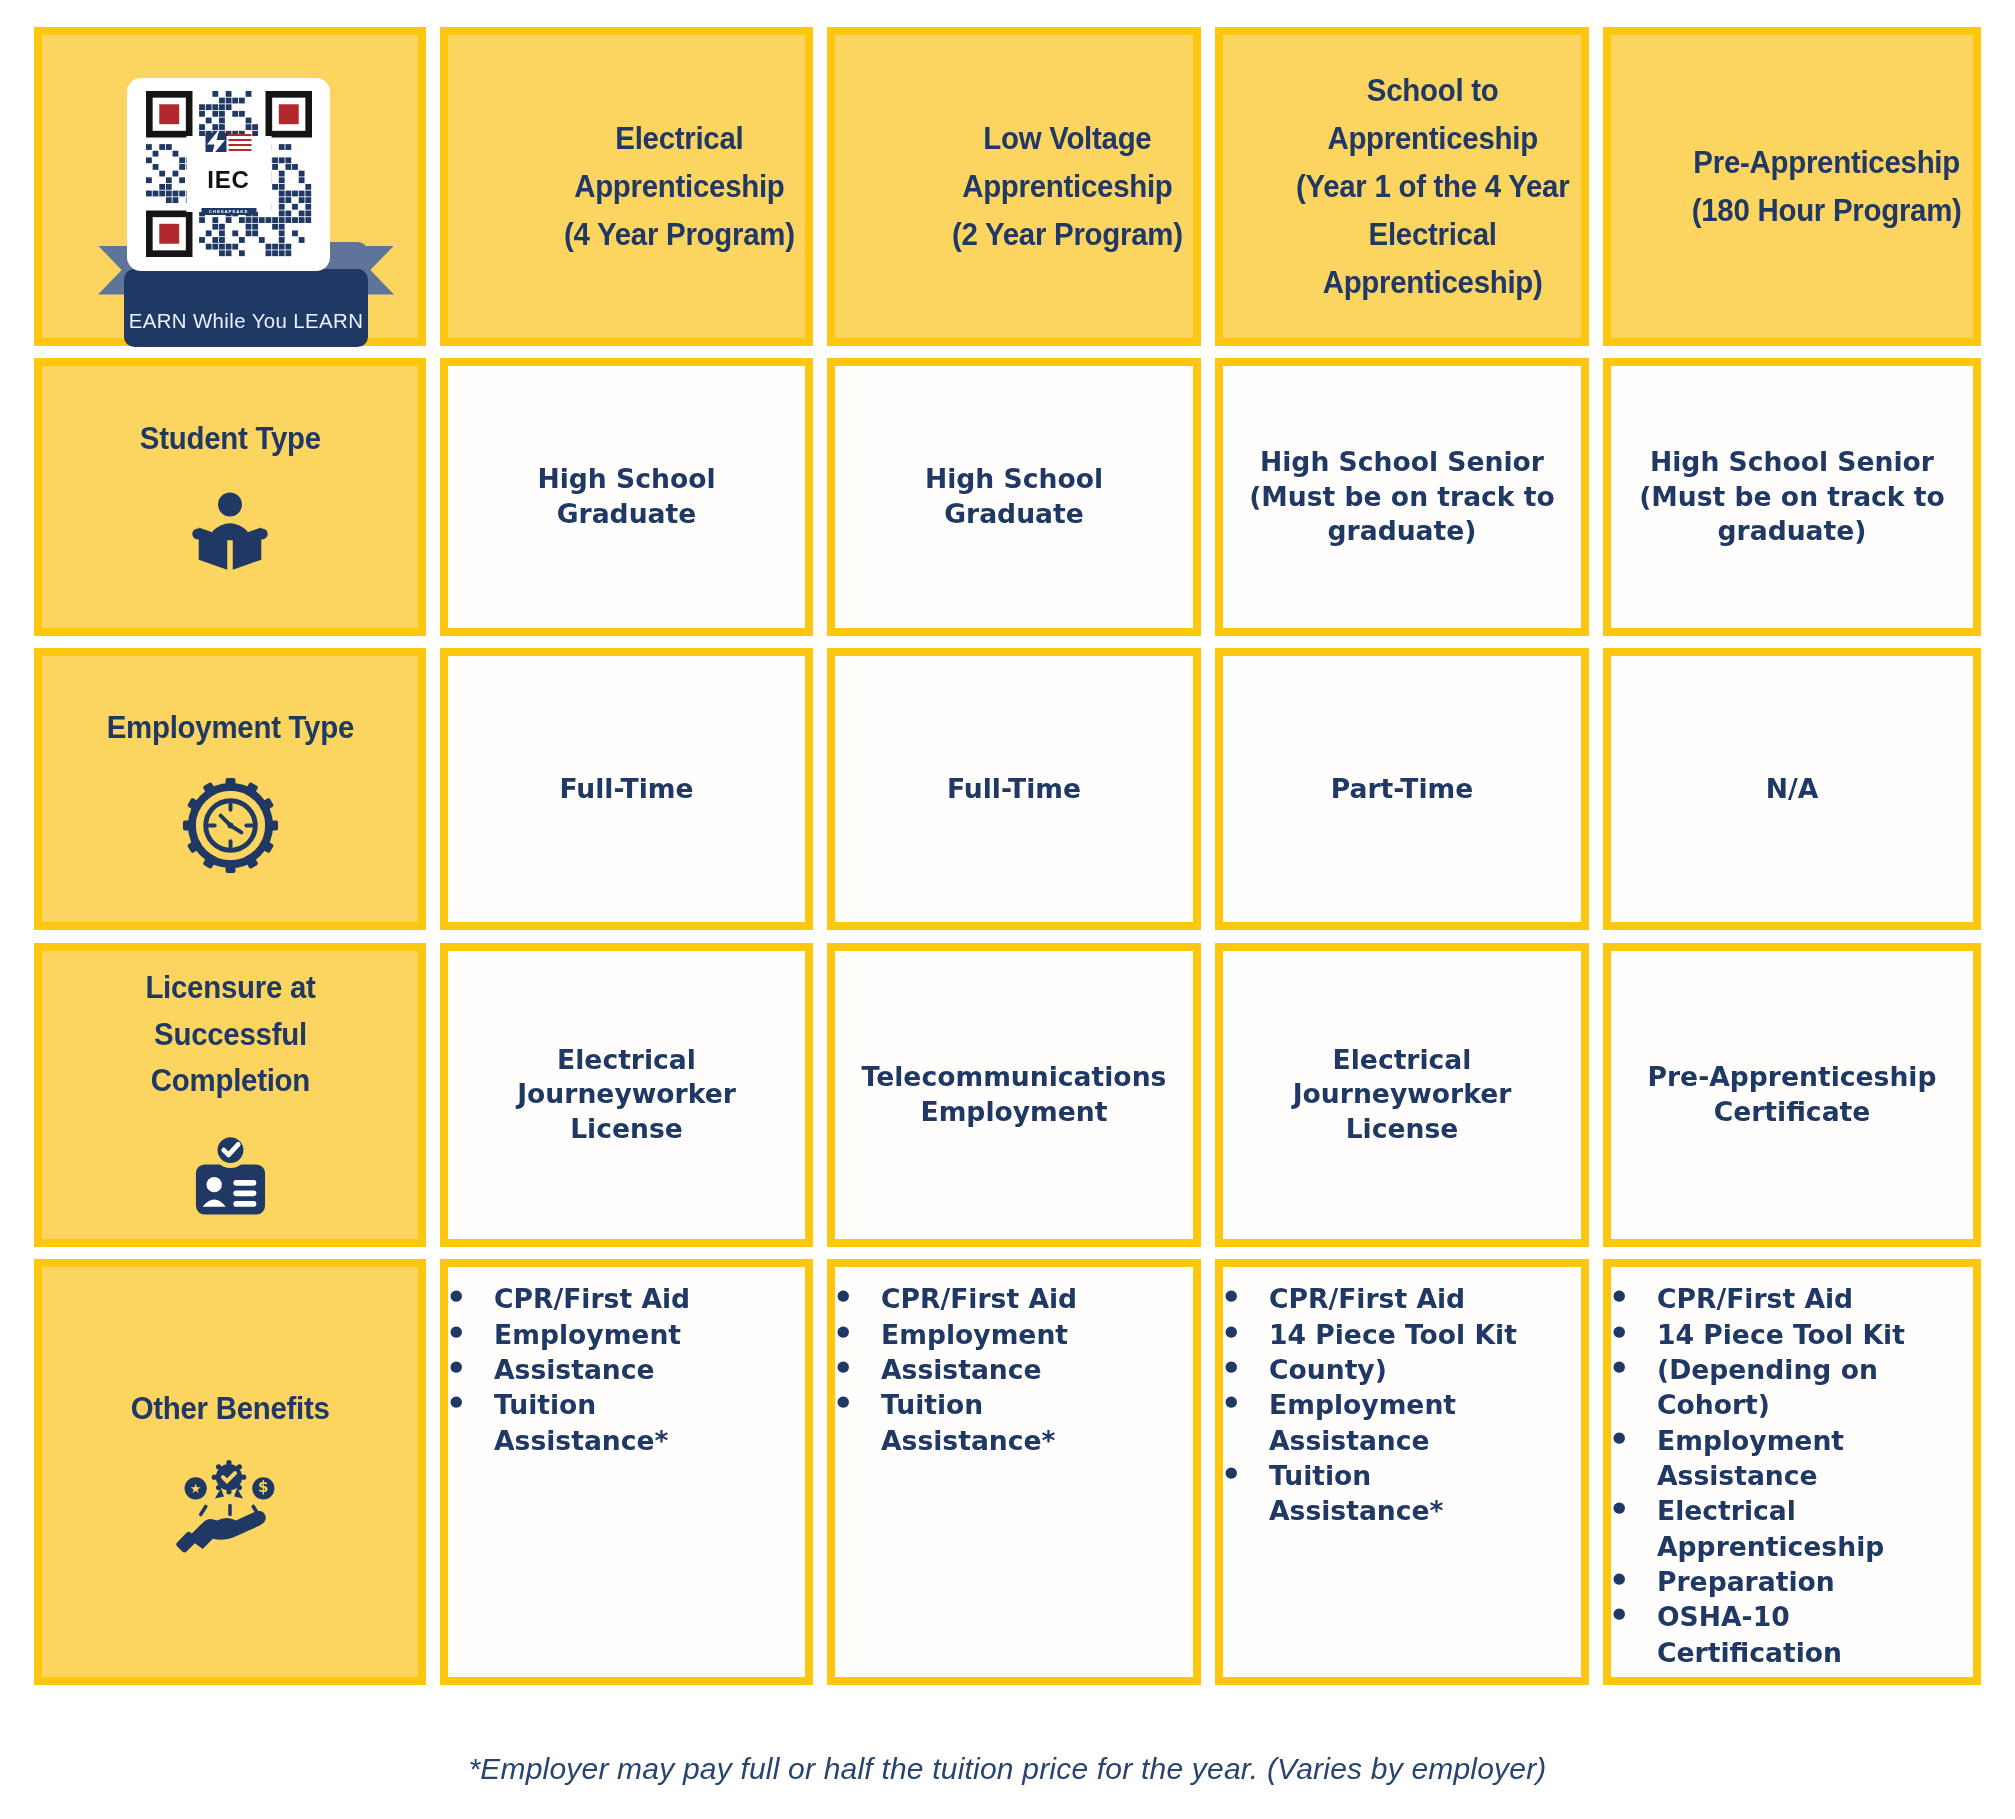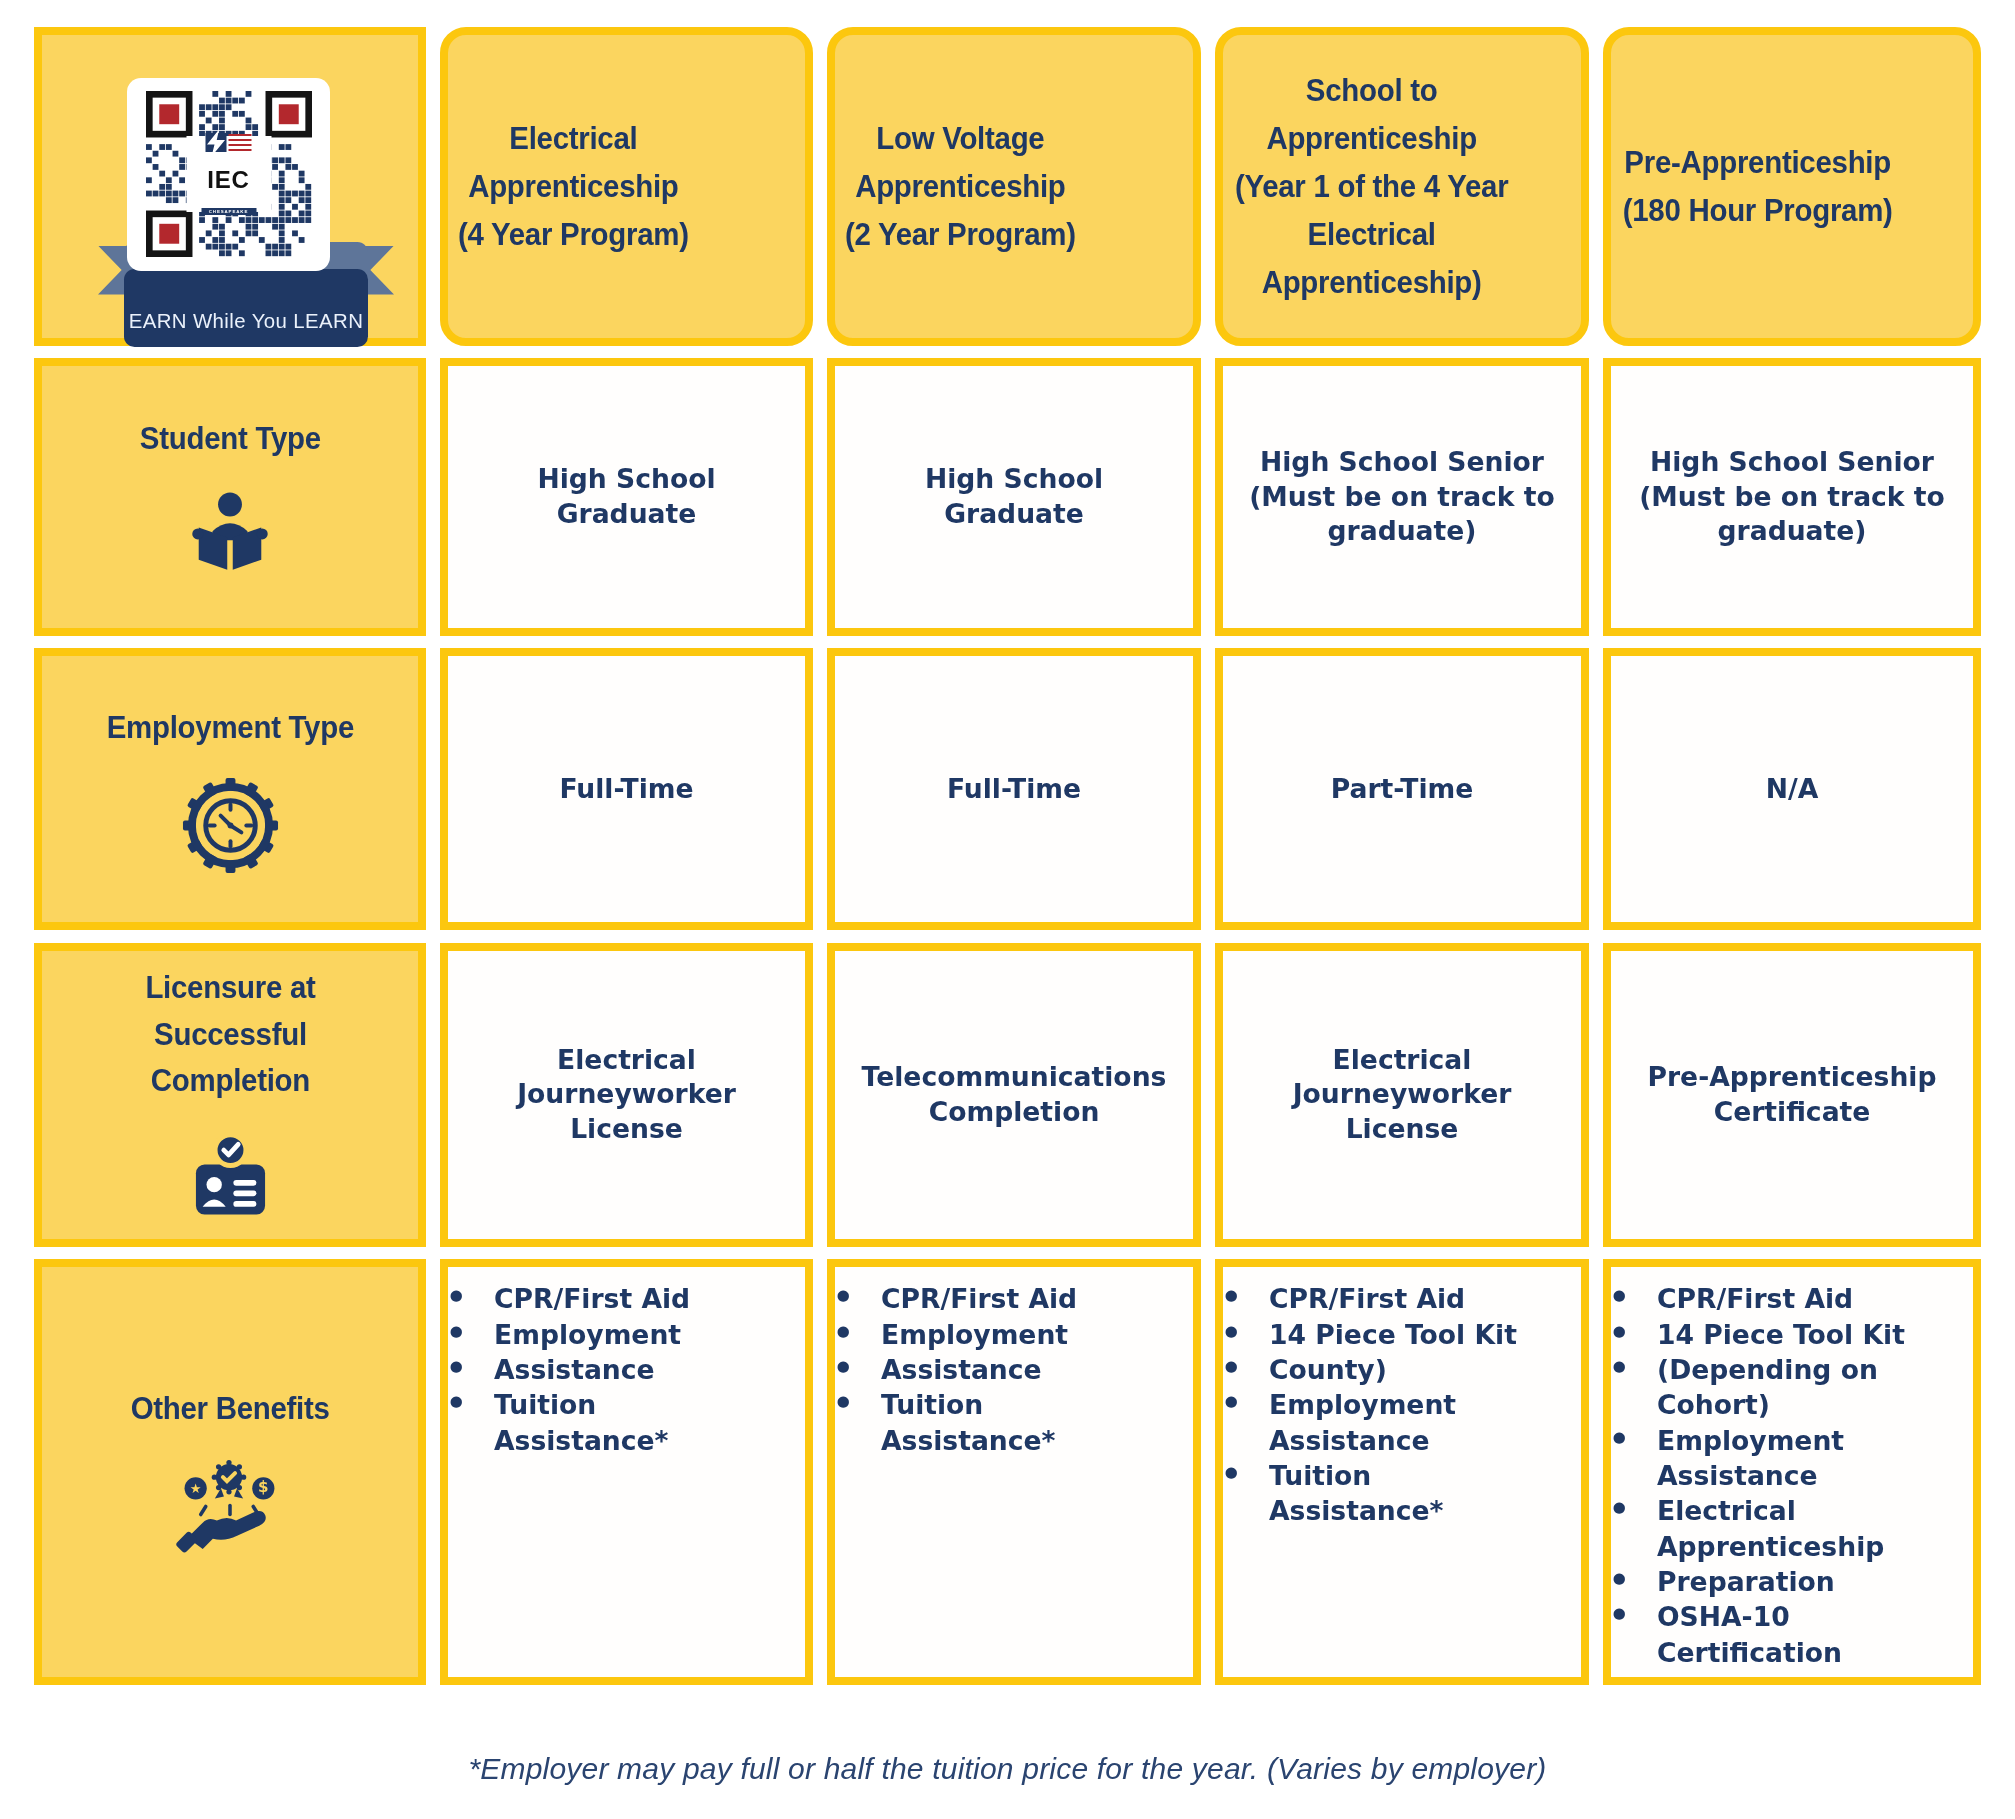--- a/index.html
+++ b/index.html
@@ -18,21 +18,21 @@
     display:grid;
     grid-template-columns:392px 373px 374px 374px 378px;
     grid-template-rows:319px 278px 282px 304px 426px;
     column-gap:14px;
     row-gap:12.4px;
   }
   .cell{border:8.9px solid var(--gold);}
   .cell.ylw{background:var(--yellow);}
   .cell.wht{background:#fffefd;}
   
-  .head-cell{display:flex;align-items:center;justify-content:flex-start;text-align:center;border-radius:26px;}
+  .head-cell{display:flex;align-items:center;justify-content:flex-end;text-align:center;}
   .head-title{
     display:inline-block;
     font-weight:700;font-size:32px;line-height:1.5;
     letter-spacing:-0.3px;white-space:pre-line;
     transform:scaleX(.92);
   }
   
   .label-cell{display:flex;flex-direction:column;align-items:center;justify-content:center;gap:26px;text-align:center;}
   .row-label{
     display:inline-block;
@@ -432,21 +432,21 @@
       <rect x="53" y="75" width="24" height="6" rx="3" fill="#fff"></rect>
     </svg>
   </div>
   <div class="cell wht value-cell">
     <span class="value-text">Electrical
 Journeyworker
 License</span>
   </div>
   <div class="cell wht value-cell">
     <span class="value-text">Telecommunications
-Completion</span>
+Employment</span>
   </div>
   <div class="cell wht value-cell">
     <span class="value-text">Electrical
 Journeyworker
 License</span>
   </div>
   <div class="cell wht value-cell">
     <span class="value-text">Pre-Apprenticeship
 Certificate</span>
   </div>

